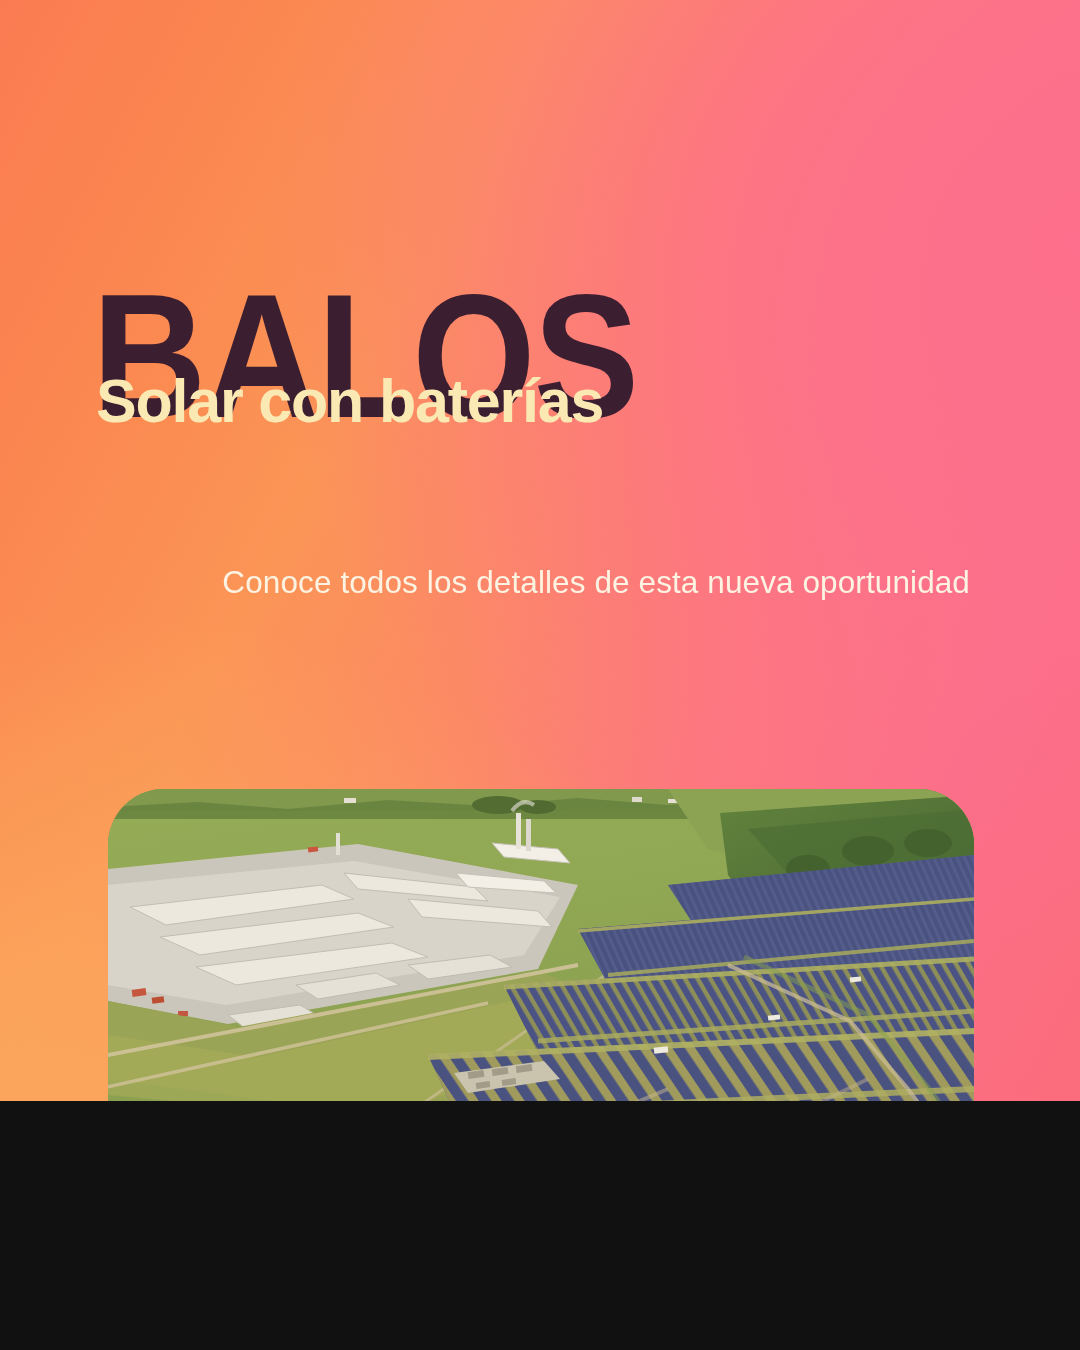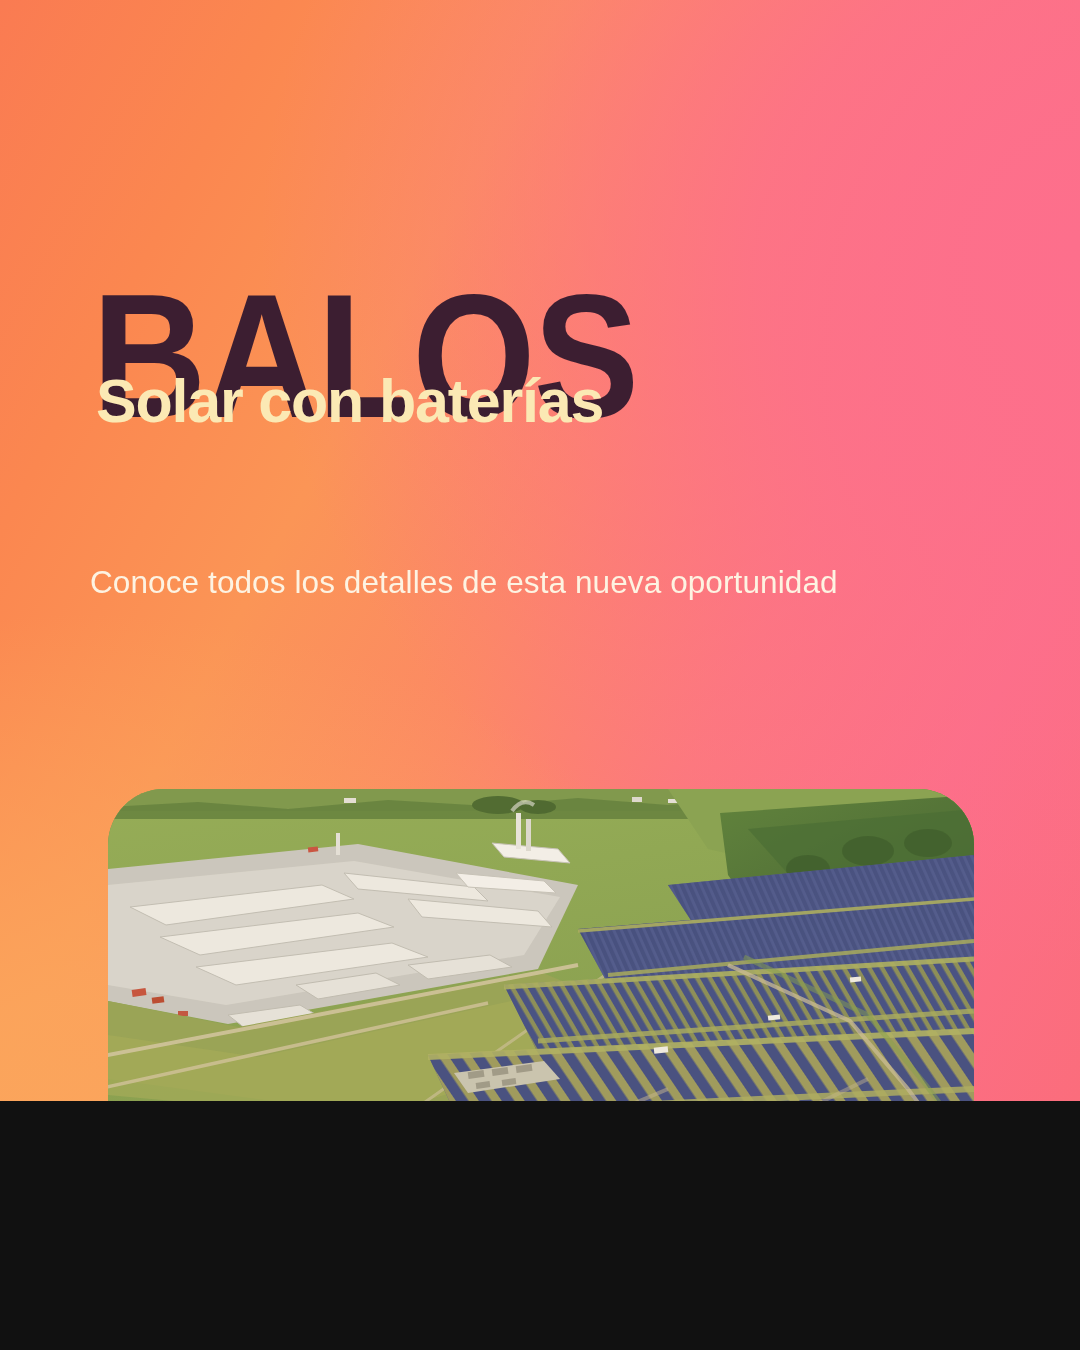--- a/index.html
+++ b/index.html
@@ -71,20 +71,21 @@
     left: 90px;
     top: 556px;
     width: 880px;
     margin: 0;
     color: #FDF3E2;
     font-family: "Liberation Sans", sans-serif;
     font-size: 31.5px;
     font-weight: 400;
     line-height: 1.68;
     letter-spacing: 0.1px;
+    text-align: right;
   }
   .lede span { display: block; }
 
   
   .photo-card {
     position: absolute;
     left: 108px;
     top: 789px;
     width: 866px;
     height: 452px;

